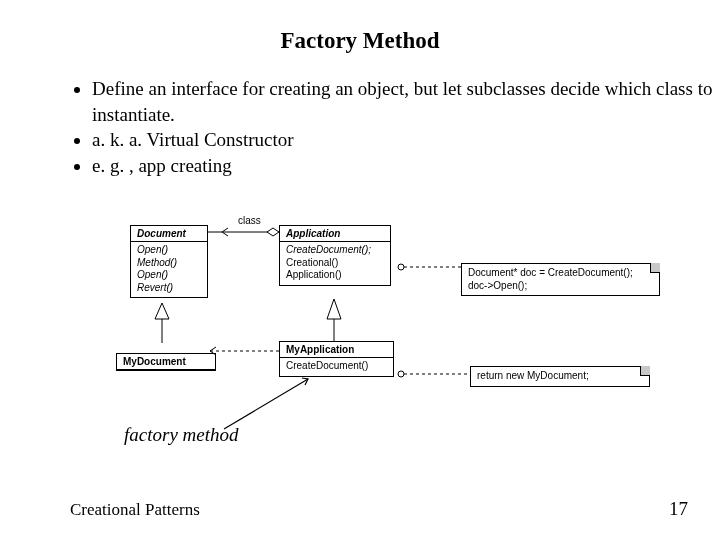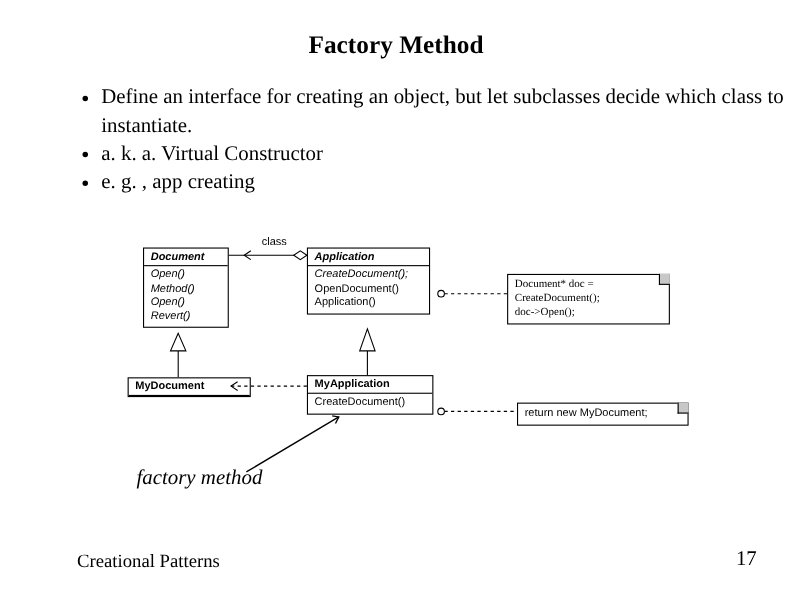--- a/index.html
+++ b/index.html
@@ -118,43 +118,43 @@
       <div>Revert()</div>
     </div>
   </div>
 
   <div class="docs-label" style="left:122px; top:-4px;">class</div>
 
   <div class="box" style="left:163px; top:6px; width:112px;">
     <div class="hdr">Application</div>
     <div class="ops">
       <div>CreateDocument();</div>
-      <div class="plain">OpenDocument()</div>
+      <div class="plain">Creational()</div>
       <div class="plain">Application()</div>
     </div>
   </div>
 
-  <div class="note" style="left:345px; top:30px; width:148px;font-family:Liberation Serif, serif;">
+  <div class="note" style="left:345px; top:44px; width:199px;">
     <div class="corner"></div>
     <div>Document* doc = CreateDocument();</div>
     <div>doc-&gt;Open();</div>
   </div>
 
-  <div class="box" style="left:0px; top:124px; width:112px;">
+  <div class="box" style="left:0px; top:134px; width:100px;">
     <div class="hdr plain">MyDocument</div>
   </div>
 
   <div class="box" style="left:163px; top:122px; width:115px;">
     <div class="hdr plain">MyApplication</div>
     <div class="ops">
       <div class="plain">CreateDocument()</div>
     </div>
   </div>
 
-  <div class="note" style="left:354px; top:147px; width:156px;">
+  <div class="note" style="left:354px; top:147px; width:180px;">
     <div class="corner"></div>
     <div>return new MyDocument;</div>
   </div>
 
   <svg class="lines" width="560" height="230">
 
     <line x1="163" y1="13" x2="106" y2="13" stroke="#000" stroke-width="1"></line>
     <polyline points="112,9 106,13 112,17" fill="none" stroke="#000" stroke-width="1"></polyline>
     <line x1="106" y1="13" x2="92" y2="13" stroke="#000" stroke-width="1"></line>
 

